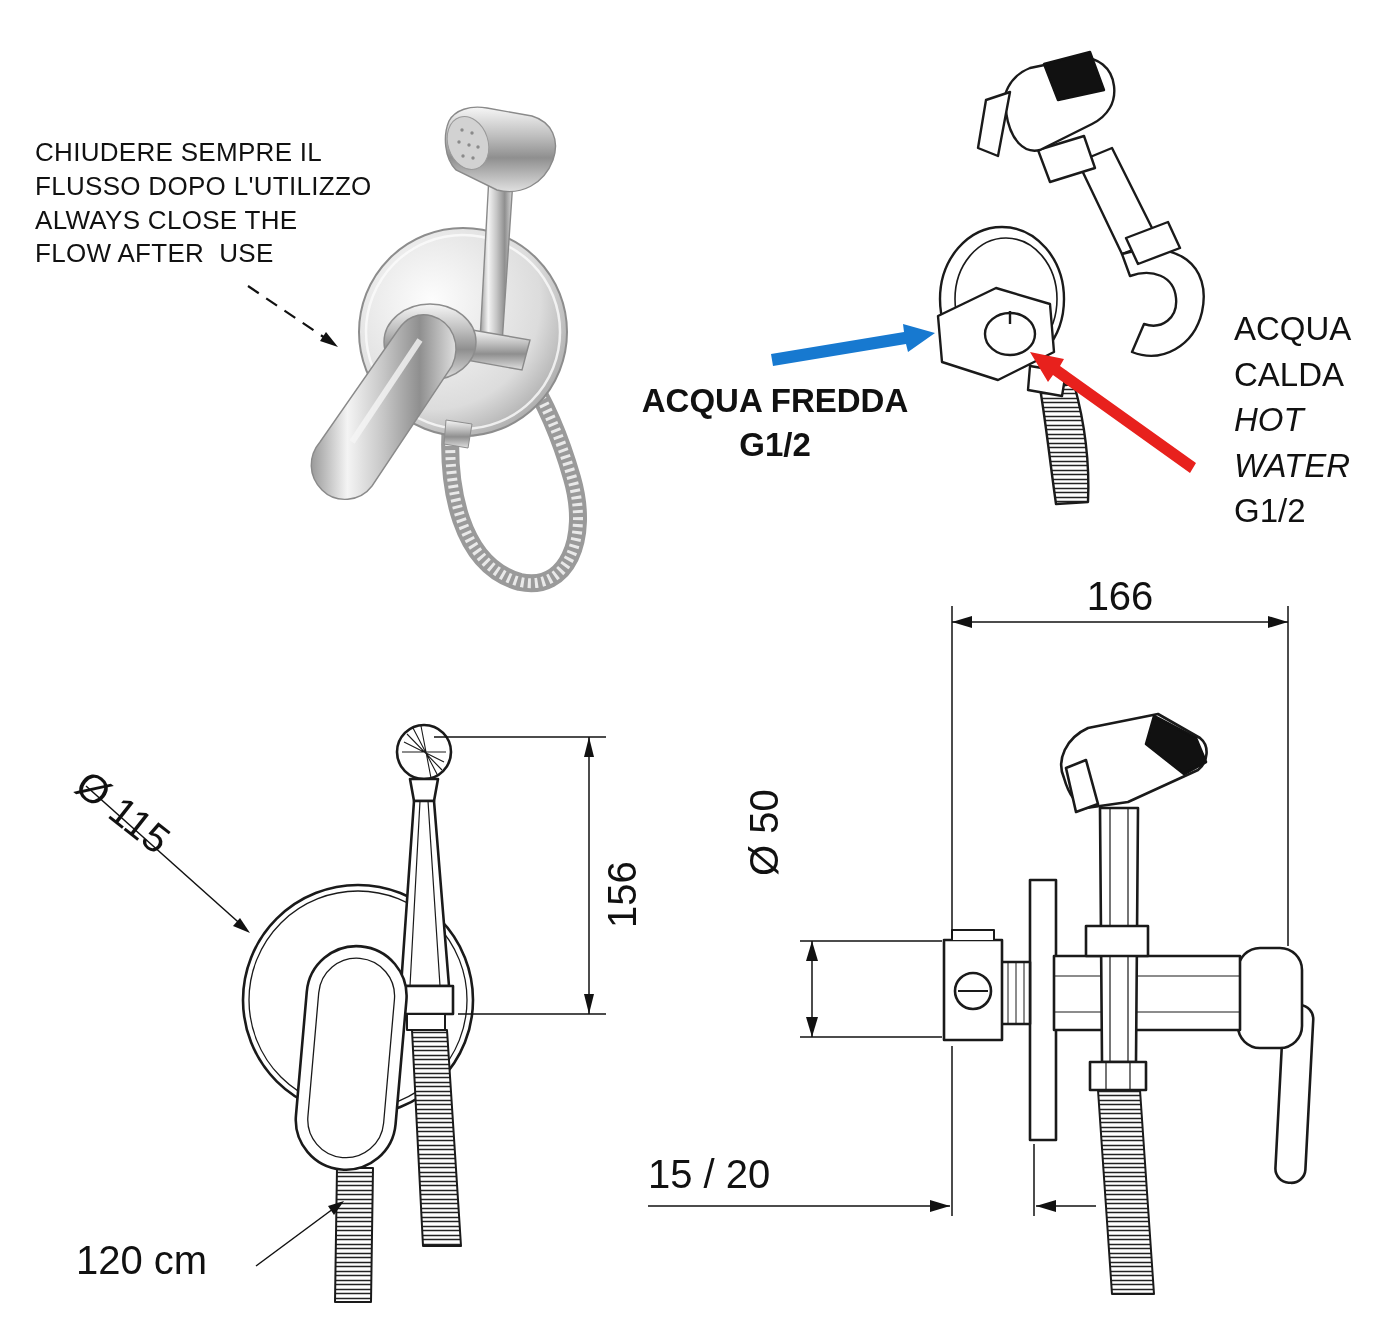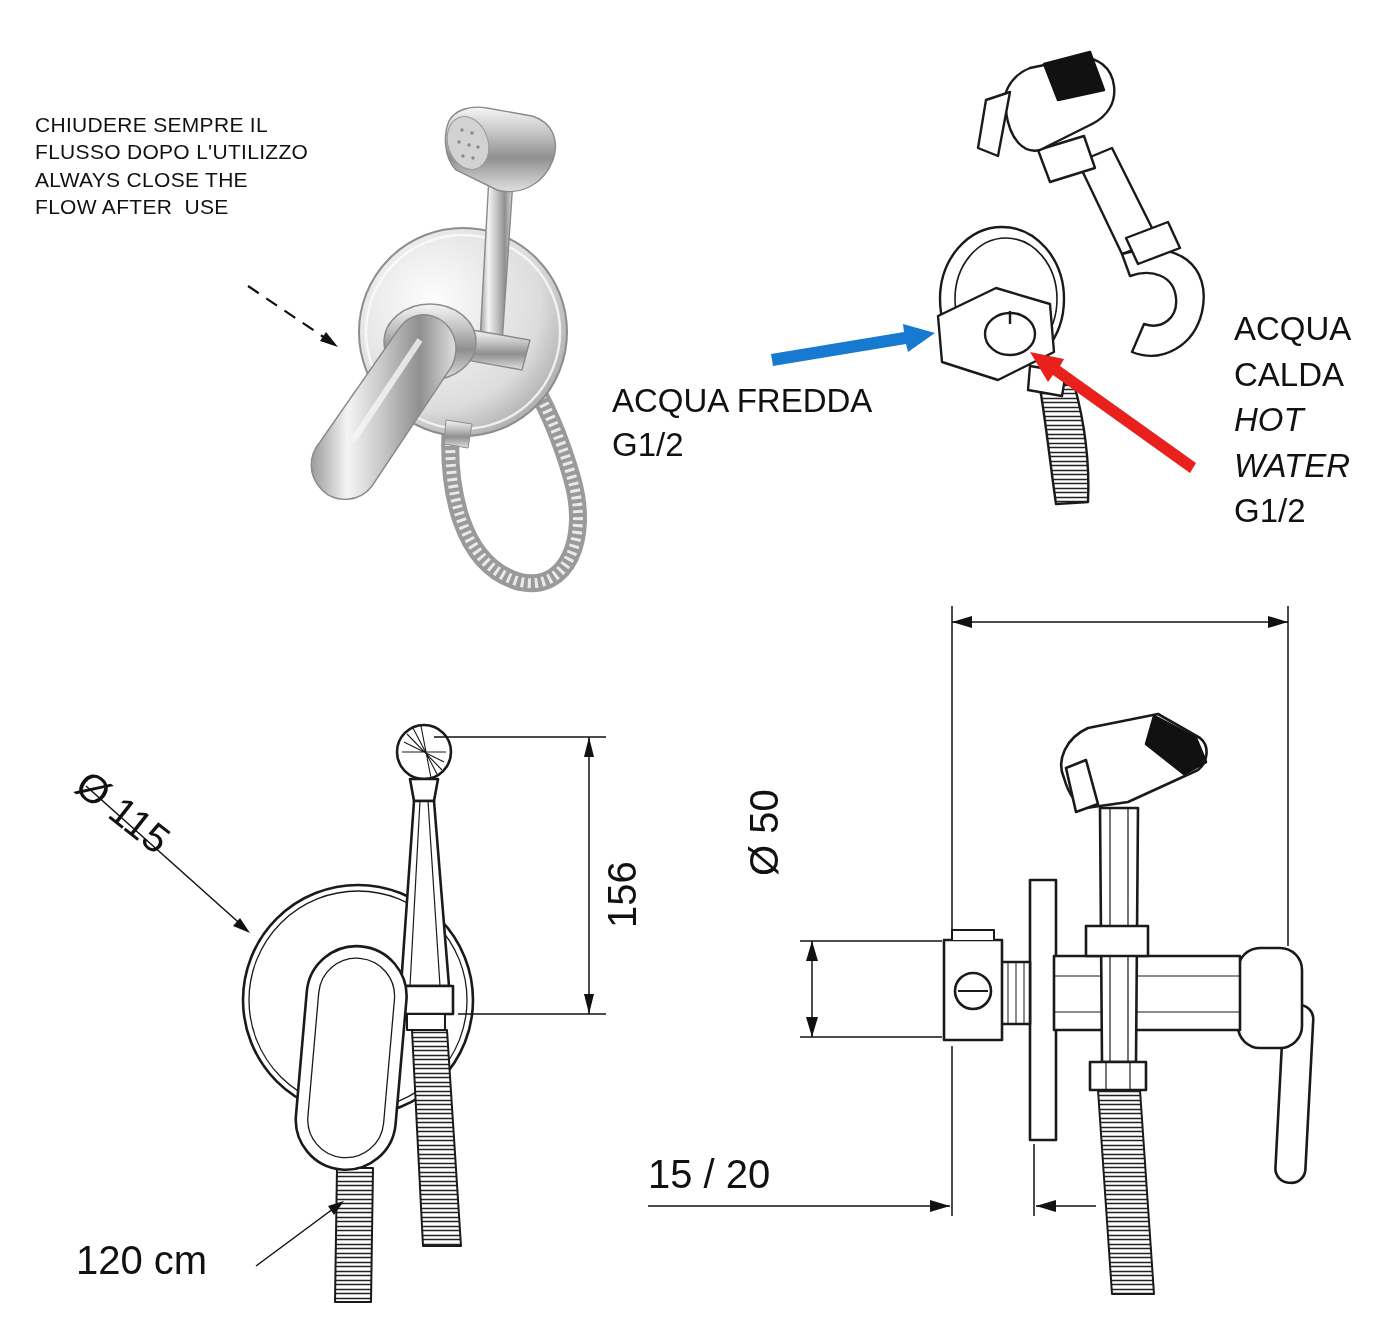--- a/index.html
+++ b/index.html
@@ -1,21 +1,21 @@
 <!DOCTYPE html>
 <html><head>
 <meta charset="utf-8">
 <style>
   * { margin:0; padding:0; box-sizing:border-box; }
   html,body { background:#ffffff; font-family:"Liberation Sans", sans-serif; }
   .sheet { position:relative; width:1398px; height:1340px; background:#fff; overflow:hidden; color:#111; }
   .sheet svg { position:absolute; left:0; top:0; }
   .txt { position:absolute; color:#111; }
-  .warning { left:35px; top:111px; font-size:21px; line-height:1.3; white-space:pre-wrap; letter-spacing:0.3px; }
-  .cold-block { position:absolute; left:612px; top:379px; width:326px; text-align:left; font-size:33px; line-height:1.32; }
+  .warning { left:35px; top:136px; font-size:26px; line-height:1.3; white-space:pre-wrap; letter-spacing:0.3px; }
+  .cold-block { position:absolute; left:612px; top:379px; width:326px; text-align:center; font-size:33px; line-height:1.32;font-weight:bold; }
   .hot-block  { position:absolute; left:1234px; top:306px; width:170px; text-align:left; font-size:33px; line-height:1.38; }
   .it { font-style:italic; }
   .dim { font-size:40px; }
   .dim-166  { left:1005px; top:574px; width:230px; text-align:center; }
   .dim-156  { left:600px;  top:928px; transform:rotate(-90deg); transform-origin:0 0; }
   .dim-d50  { left:742px;  top:876px; transform:rotate(-90deg); transform-origin:0 0; }
   .dim-d115 { left:95px;   top:762px; transform:rotate(38deg);  transform-origin:0 0; }
   .dim-120  { left:76px;   top:1238px; }
   .dim-1540 { left:648px;  top:1152px; }
 </style>
@@ -188,19 +188,20 @@
   </div>
 
   <div class="hot-block">
     <div>ACQUA</div>
     <div>CALDA</div>
     <div class="it">HOT</div>
     <div class="it">WATER</div>
     <div>G1/2</div>
   </div>
 
+  <div class="txt dim dim-166">166</div>
   <div class="txt dim dim-156">156</div>
   <div class="txt dim dim-d115">Ø 115</div>
   <div class="txt dim dim-d50">Ø 50</div>
   <div class="txt dim dim-120">120 cm</div>
   <div class="txt dim dim-1540">15 / 20</div>
 
 </div>
 
 </body></html>

